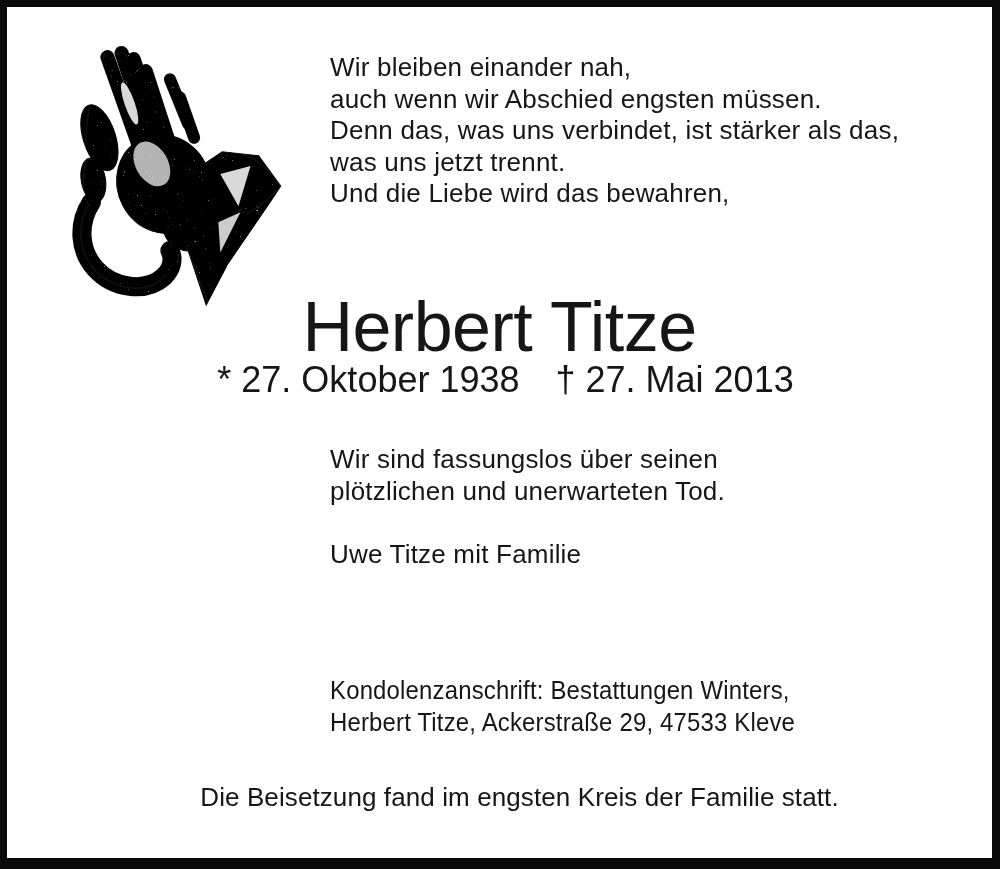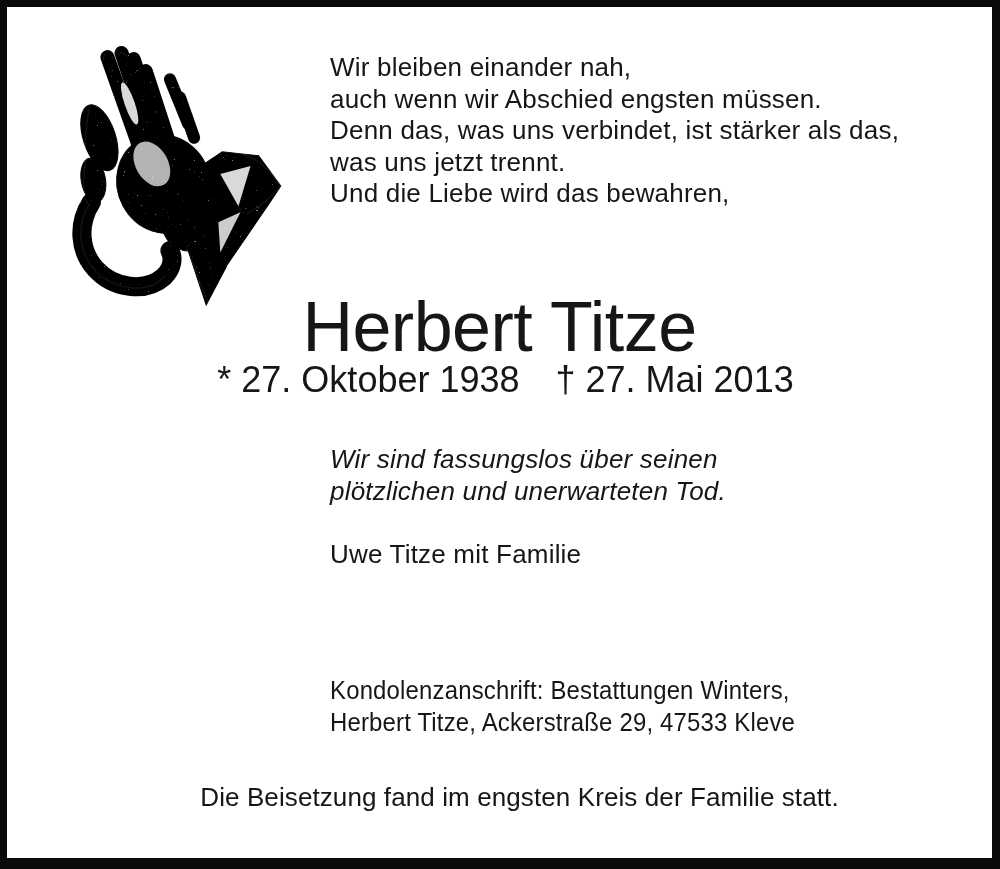--- a/index.html
+++ b/index.html
@@ -30,21 +30,21 @@
   .hands svg { width: 100%; height: 100%; display: block; }
 
   .textblock {
     position: absolute;
     font-size: 26px;
     line-height: 31.5px;
     letter-spacing: 0.2px;
     white-space: nowrap;
   }
   .verse      { left: 323px; top: 45px;  }
-  .mourning   { left: 323px; top: 437px; font-style: italic; }
+  .mourning   { left: 323px; top: 437px; }
   .mourners   { left: 323px; top: 532px; }
   .condolence { left: 323px; top: 668px; transform: scaleX(0.92); transform-origin: left top; }
 
   .name {
     position: absolute;
     left: 0;
     top: 288px;
     width: 100%;
     margin: 0;
     text-align: center;

